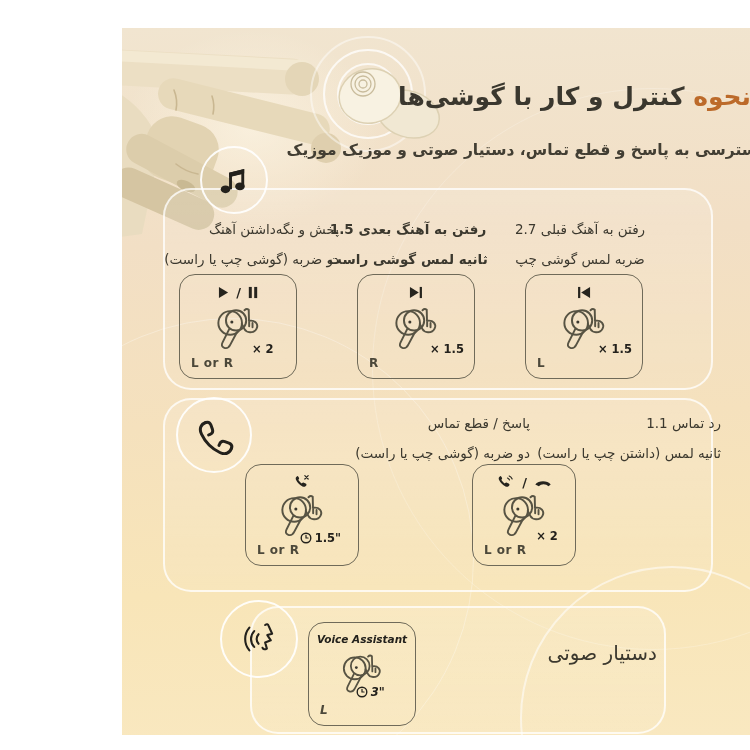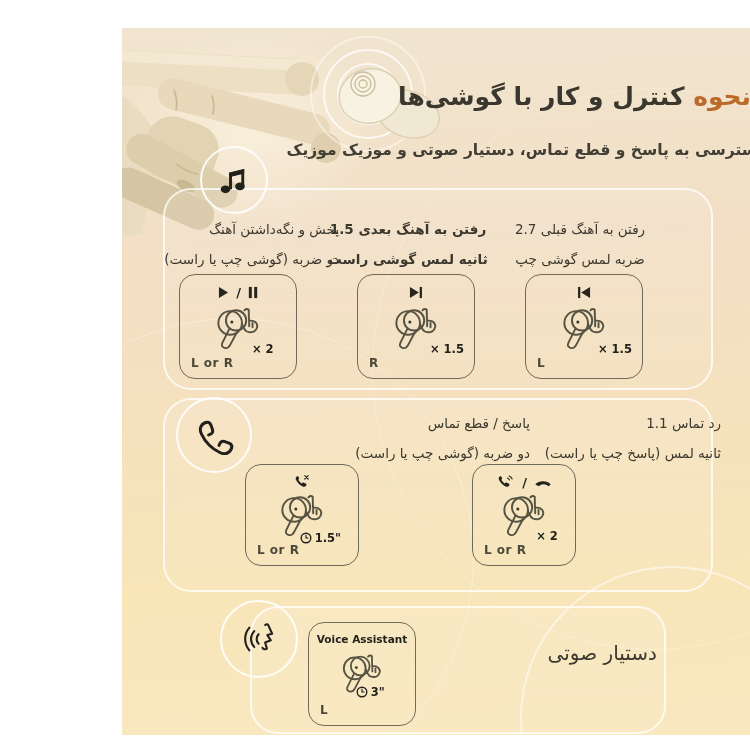--- a/index.html
+++ b/index.html
@@ -44,21 +44,21 @@
   .cap-calls-left{right:239px;top:380px;}
   .cap-calls-right{right:48px;top:380px;}
   .cap-voice{right:112px;top:610px;font-size:20px;}
 
   .gbox{position:absolute;border:1.6px solid #6f6a59;border-radius:16px;z-index:2;}
   .gb-music-1{left:57px;top:246px;width:116px;height:103px;}
   .gb-music-2{left:235px;top:246px;width:116px;height:103px;}
   .gb-music-3{left:403px;top:246px;width:116px;height:103px;}
   .gb-calls-1{left:123px;top:436px;width:112px;height:100px;}
   .gb-calls-2{left:350px;top:436px;width:102px;height:100px;}
-  .gb-voice{left:186px;top:594px;width:106px;height:102px;}
+  .gb-voice{left:186px;top:594px;width:106px;height:102px;font-style:italic;}
 
   .gbox-icons{position:absolute;top:9px;left:0;right:0;height:16px;display:flex;
     align-items:center;justify-content:center;gap:7px;color:#26241e;}
   .slash{font-size:13px;font-weight:600;color:#26241e;}
   .earbud{position:absolute;left:50%;top:26px;width:54px;height:54px;transform:translateX(-52%);}
   .gb-calls-1 .earbud,.gb-calls-2 .earbud{top:23px;}
   .gb-voice .earbud{top:25px;width:50px;height:50px;}
   .tap-label{position:absolute;left:62%;top:67px;font-size:11.5px;font-weight:700;color:#23211c;white-space:nowrap;}
   .gb-calls-2 .tap-label{top:64px;}
   .hold-label{position:absolute;left:48%;top:66px;display:flex;align-items:center;gap:3px;
@@ -217,21 +217,21 @@
       </g>
     </svg>
   </div>
 
   <div class="cap cap-right cap-calls-left" dir="rtl">
     <div>پاسخ / قطع تماس</div>
     <div>دو ضربه (گوشی چپ یا راست)</div>
   </div>
   <div class="cap cap-right cap-calls-right" dir="rtl">
     <div>رد تماس 1.1</div>
-    <div>ثانیه لمس (پاسخ چپ یا راست)</div>
+    <div>ثانیه لمس (داشتن چپ یا راست)</div>
   </div>
 
   <div class="gbox gb-calls-1">
     <div class="gbox-icons">
       <svg width="19" height="16" viewBox="0 0 26 24">
         <use href="#phone-mini" width="24" height="24"></use>
         <path d="M16.5 2.5 l5 5 M21.5 2.5 l-5 5" stroke="#26241e" stroke-width="1.8" stroke-linecap="round" fill="none"></path>
       </svg>
     </div>
     <svg class="earbud">

